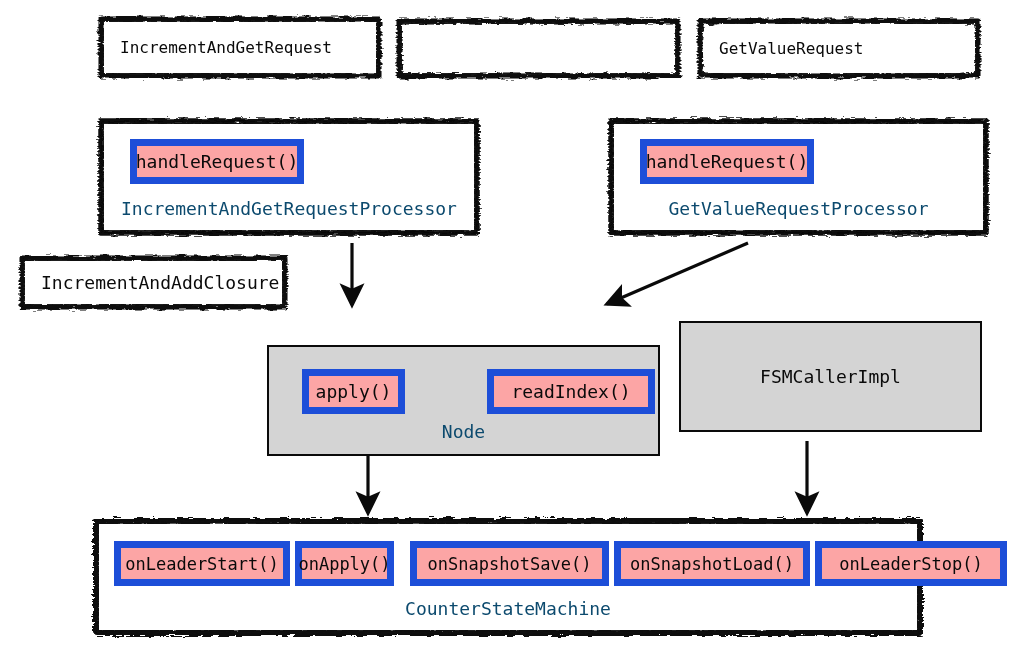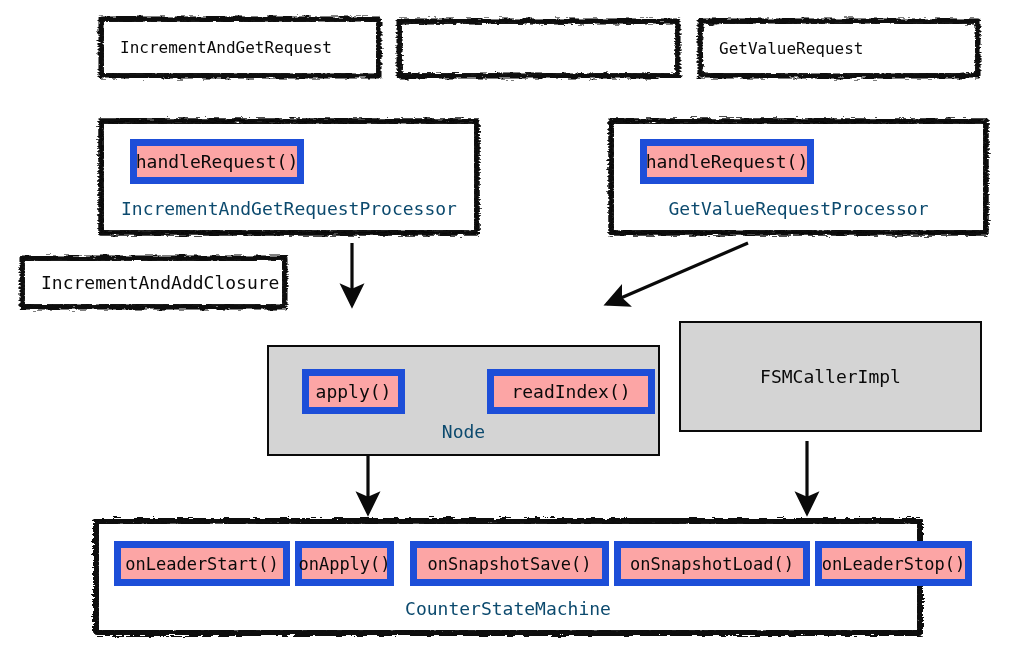--- a/index.html
+++ b/index.html
@@ -184,19 +184,19 @@
     </div>
     <div class="node plain" style="left:196px; top:17px; width:99px; height:45px;">
       <div class="box-text fs17">onApply()</div>
     </div>
     <div class="node plain" style="left:515px; top:17px; width:196px; height:45px;">
       <div class="box-text fs17">onSnapshotLoad()</div>
     </div>
     <div class="node plain" style="left:311px; top:17px; width:199px; height:45px;">
       <div class="box-text fs17">onSnapshotSave()</div>
     </div>
-    <div class="node plain" style="left:716px; top:17px; width:157px; height:45px;">
+    <div class="node plain" style="left:716px; top:17px; width:192px; height:45px;">
       <div class="box-text fs17">onLeaderStop()</div>
     </div>
     <div class="label lbl-center fs18" style="top:76px;">CounterStateMachine</div>
   </div>
 
 </div>
 
 </body></html>

